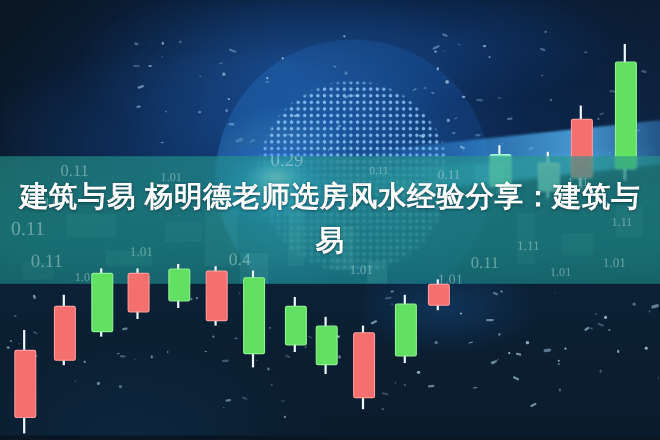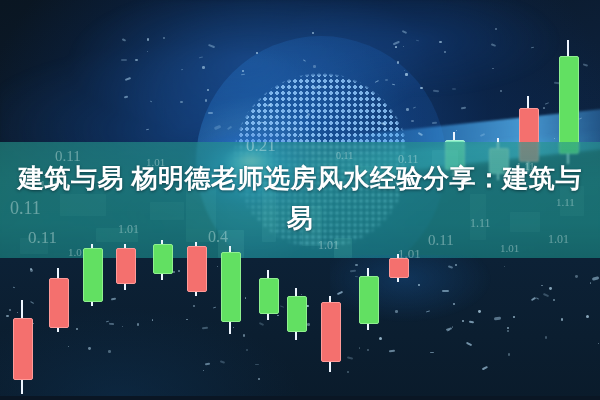--- a/index.html
+++ b/index.html
@@ -227,21 +227,21 @@
     </div>
 
   <div id="band">
     <div id="band-nums">
         <div class="bandnum" style="left: 55px; top: 6px; font-size: 15px;">0.11</div>
         <div class="bandnum" style="left: 10px; top: 56px; font-size: 18px;">0.11</div>
         <div class="bandnum" style="left: 28px; top: 86px; font-size: 17px;">0.11</div>
         <div class="bandnum" style="left: 40px; top: 36px; font-size: 11px;">1.01</div>
         <div class="bandnum" style="left: 118px; top: 80px; font-size: 12px;">1.01</div>
         <div class="bandnum" style="left: 68px; top: 104px; font-size: 11px;">1.01</div>
-        <div class="bandnum" style="left: 246px; top: -6px; font-size: 17px;">0.21</div>
+        <div class="bandnum" style="left: 246px; top: -6px; font-size: 17px;">0.29</div>
         <div class="bandnum" style="left: 208px; top: 86px; font-size: 16px;">0.4</div>
         <div class="bandnum" style="left: 318px; top: 96px; font-size: 12px;">1.01</div>
         <div class="bandnum" style="left: 398px; top: 104px; font-size: 13px;">1.01</div>
         <div class="bandnum" style="left: 428px; top: 90px; font-size: 15px;">0.11</div>
         <div class="bandnum" style="left: 470px; top: 74px; font-size: 12px;">1.11</div>
         <div class="bandnum" style="left: 500px; top: 100px; font-size: 11px;">1.01</div>
         <div class="bandnum" style="left: 548px; top: 90px; font-size: 12px;">1.01</div>
         <div class="bandnum" style="left: 556px; top: 54px; font-size: 11px;">1.11</div>
         <div class="bandnum" style="left: 398px; top: 10px; font-size: 12px;">0.11</div>
         <div class="bandnum" style="left: 516px; top: 18px; font-size: 11px;">1.11</div>

